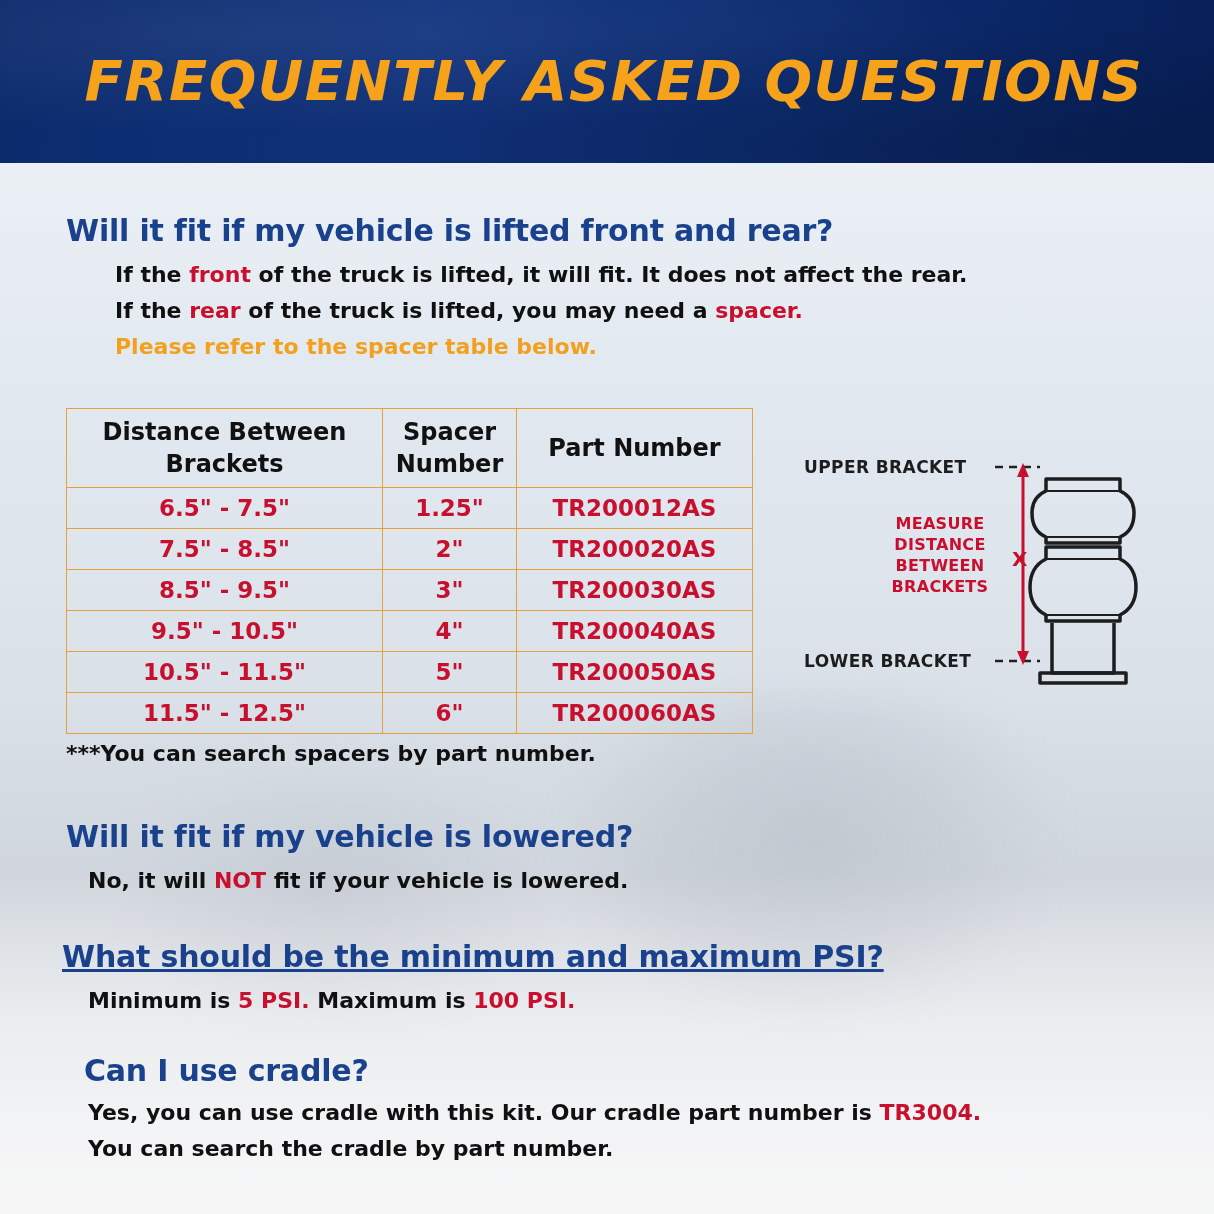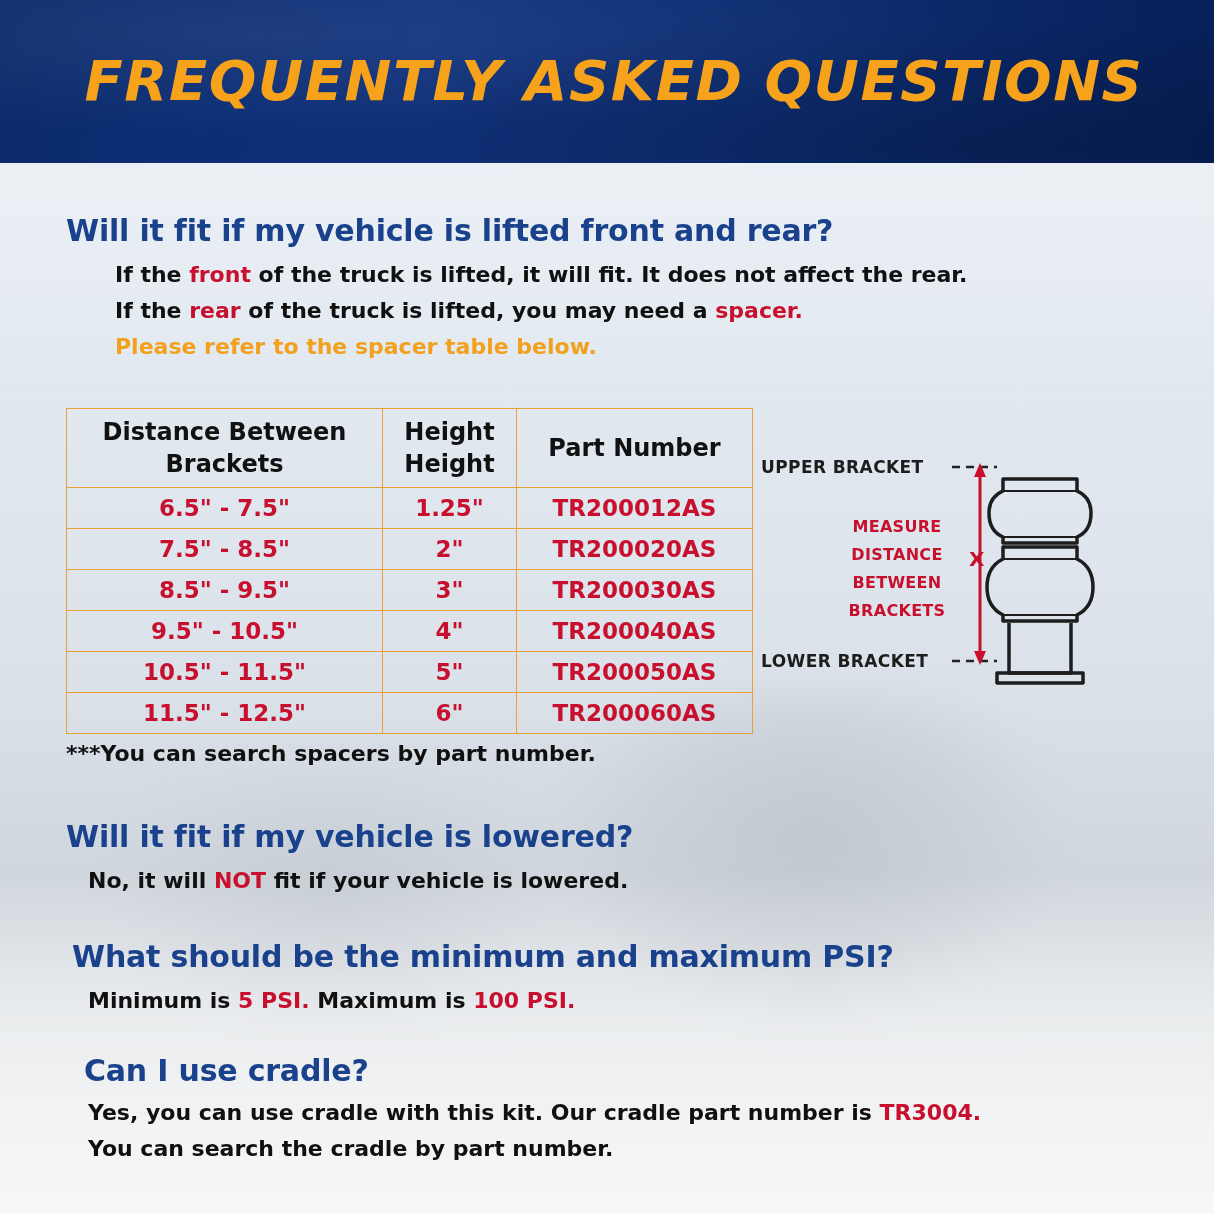--- a/index.html
+++ b/index.html
@@ -167,21 +167,21 @@
     left: 66px;
     top: 578px;
     color: #101010;
     font-size: 22px;
     font-weight: 700;
   }
 
   
   .diagram {
     position: absolute;
-    left: 747px;
+    left: 790px;
     top: 288px;
     width: 400px;
     height: 250px;
   }
   .diag-label {
     position: absolute;
     color: #1d1d1d;
     font-size: 17px;
     font-weight: 700;
     letter-spacing: 0.4px;
@@ -191,37 +191,37 @@
   .diag-lower { left: 14px; top: 200px; }
   .diag-measure {
     position: absolute;
     left: 80px;
     top: 62px;
     width: 140px;
     text-align: center;
     color: #c8102e;
     font-size: 16px;
     font-weight: 800;
-    line-height: 28px;
+    line-height: 21px;
     letter-spacing: 0.3px;
   }
   .diag-x {
     position: absolute;
     left: 222px;
     top: 96px;
     color: #c8102e;
     font-size: 20px;
     font-weight: 800;
   }
 
   
   .sec-q2 { position: absolute; left: 66px; top: 656px; }
   .sec-a2 { position: absolute; left: 88px; top: 700px; }
 
-  .sec-q3 { position: absolute; left: 72px; top: 776px; }
+  .sec-q3 { position: absolute; left: 62px; top: 776px; text-decoration: underline; }
   .sec-a3 { position: absolute; left: 88px; top: 820px; }
 
   .sec-q4 { position: absolute; left: 84px; top: 890px; }
   .sec-a4 { position: absolute; left: 88px; top: 932px; }
 </style>
 </head>
 <body>
 
 <div class="page">
 
@@ -252,21 +252,21 @@
     <div class="table-wrap">
       <table class="spacer-table">
         <colgroup>
             <col class="c1">
             <col class="c2">
             <col class="c3">
           </colgroup>
         <thead>
           <tr>
             <th>Distance Between Brackets</th>
-            <th>Height Height</th>
+            <th>Spacer Number</th>
             <th>Part Number</th>
           </tr>
         </thead>
         <tbody>
           <tr>
             <td>6.5" - 7.5"</td>
             <td>1.25"</td>
             <td>TR200012AS</td>
           </tr>
           <tr>

